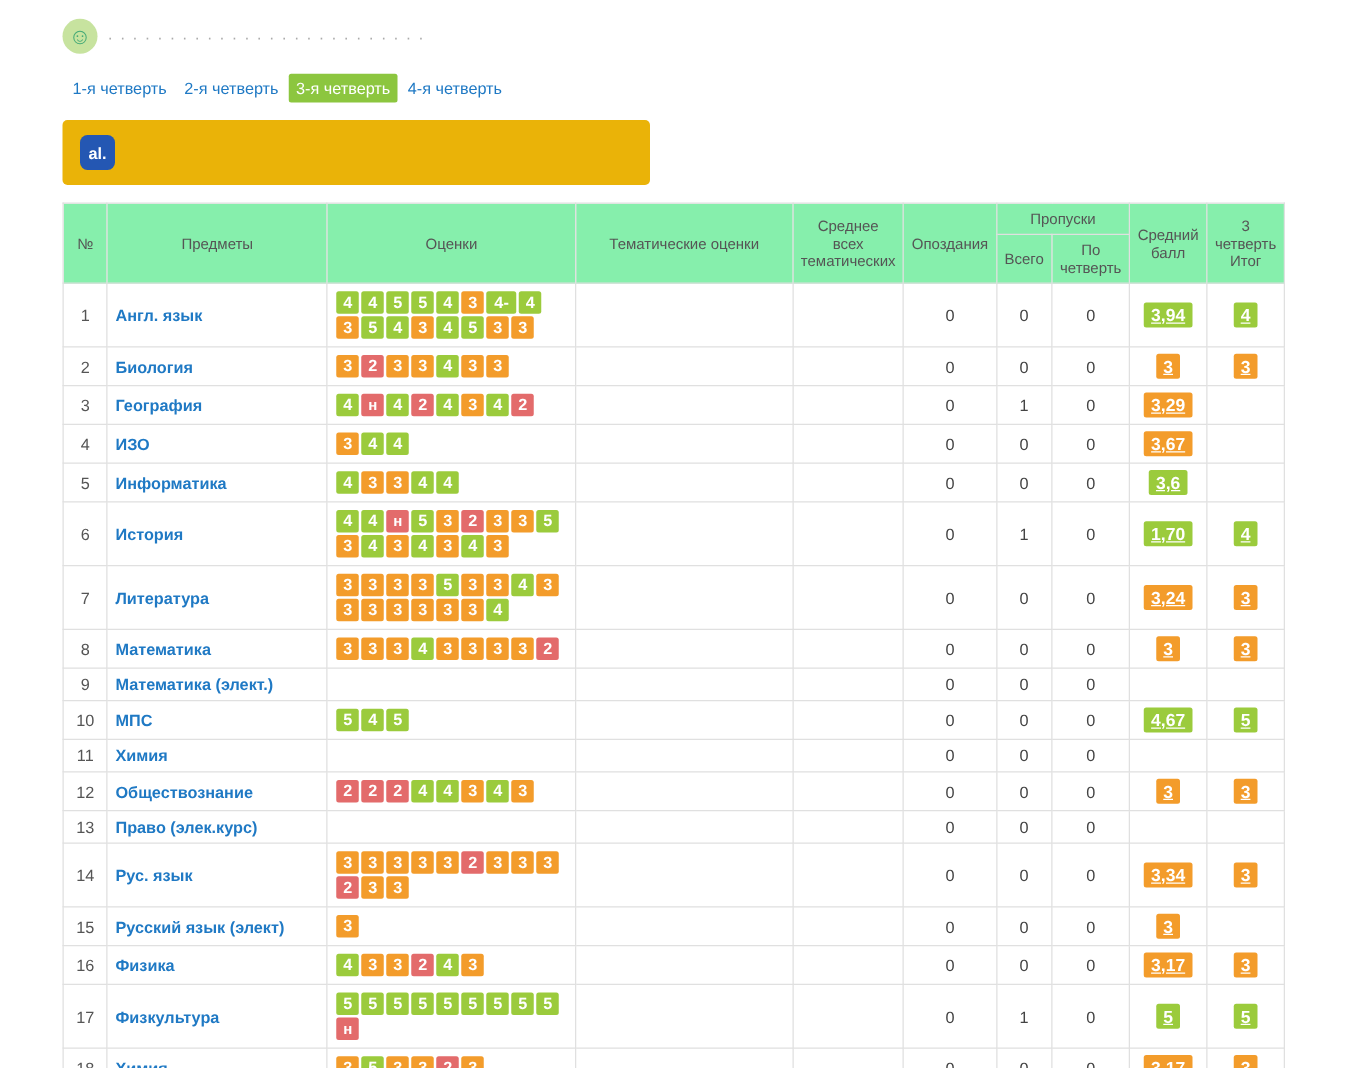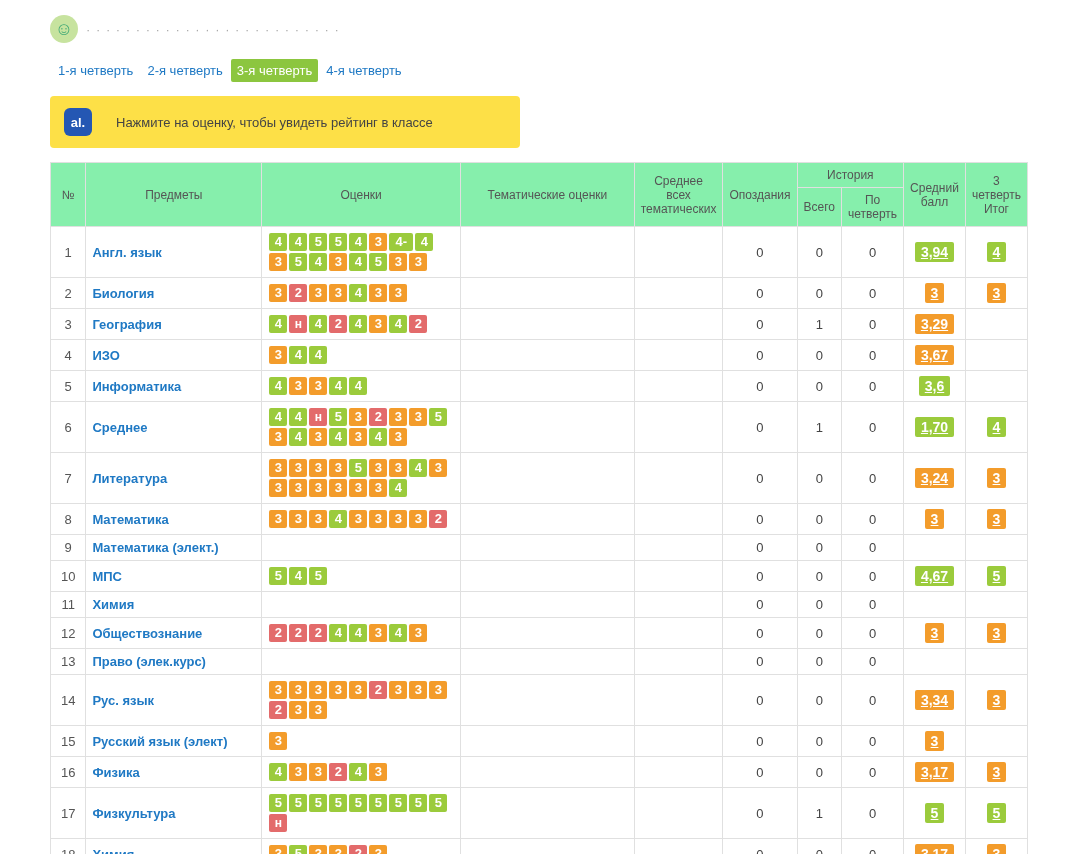--- a/index.html
+++ b/index.html
@@ -17,22 +17,22 @@
     background:#c7e39f; display:flex; align-items:center; justify-content:center;
     font-size:18px; color:#4a7; margin-right:8px;
   }
   .top-blur { color:#aaa; letter-spacing:1px; }
 
   .quarter-tabs { display:flex; gap:2px; margin:6px 0 14px 2px; }
   .quarter-tabs .tab { color:#1f79c4; cursor:pointer; font-size:13px; padding:4px 6px; }
   .quarter-tabs .tab.active { background:#8cc63f; color:#fff; border-radius:2px; }
 
   .notice {
-    display:flex; align-items:center; gap:24px;
-    background:#fde047; border-radius:4px;
+    display:flex; align-items:center; gap:12px;
+    background:#eab308; border-radius:4px;
     padding:12px 14px; margin-bottom:14px; width:470px;
   }
   .notice-icon {
     width:28px; height:28px; border-radius:6px; background:#2457b3;
     color:#fff; display:flex; align-items:center; justify-content:center;
     font-size:13px; font-weight:bold;
   }
   .notice-text { color:#444; }
 
   table.grades {
@@ -87,33 +87,32 @@
 
 <div class="quarter-tabs" id="quarter-tabs">
     <span class="tab">1-я четверть</span>
     <span class="tab">2-я четверть</span>
     <span class="tab active">3-я четверть</span>
     <span class="tab">4-я четверть</span>
   </div>
 
 <div class="notice">
   <div class="notice-icon">al.</div>
-  <div class="notice-text">Нажмите на оценку, чтобы увидеть рейтинг в классе</div>
 </div>
 
 <table class="grades">
   <thead>
     <tr>
       <th rowspan="2" class="col-num">№</th>
       <th rowspan="2">Предметы</th>
       <th rowspan="2">Оценки</th>
       <th rowspan="2">Тематические оценки</th>
       <th rowspan="2" class="sub">Среднее всех тематических</th>
       <th rowspan="2">Опоздания</th>
-      <th colspan="2">История</th>
+      <th colspan="2">Пропуски</th>
       <th rowspan="2">Средний балл</th>
       <th rowspan="2" class="sub">3 четверть Итог</th>
     </tr>
     <tr>
       <th class="sub">Всего</th>
       <th class="sub">По четверть</th>
     </tr>
   </thead>
   <tbody id="grades-body">
       <tr>
@@ -171,21 +170,21 @@
         <td class="thematic"></td>
         <td class="center"></td>
         <td class="center">0</td>
         <td class="center">0</td>
         <td class="center">0</td>
         <td class="avgcell"><span class="avgbox green">3,6</span></td>
         <td class="finalcell"></td>
       </tr>
       <tr>
         <td class="num">6</td>
-        <td class="subject"><a href="#">Среднее</a></td>
+        <td class="subject"><a href="#">История</a></td>
         <td class="marks"><span class="mark g4">4</span><span class="mark g4">4</span><span class="mark gn">н</span><span class="mark g5">5</span><span class="mark g3">3</span><span class="mark g2">2</span><span class="mark g3">3</span><span class="mark g3">3</span><span class="mark g5">5</span><span class="mark g3">3</span><span class="mark g4">4</span><span class="mark g3">3</span><span class="mark g4">4</span><span class="mark g3">3</span><span class="mark g4">4</span><span class="mark g3">3</span></td>
         <td class="thematic"></td>
         <td class="center"></td>
         <td class="center">0</td>
         <td class="center">1</td>
         <td class="center">0</td>
         <td class="avgcell"><span class="avgbox green">1,70</span></td>
         <td class="finalcell"><span class="finalbox green">4</span></td>
       </tr>
       <tr>

